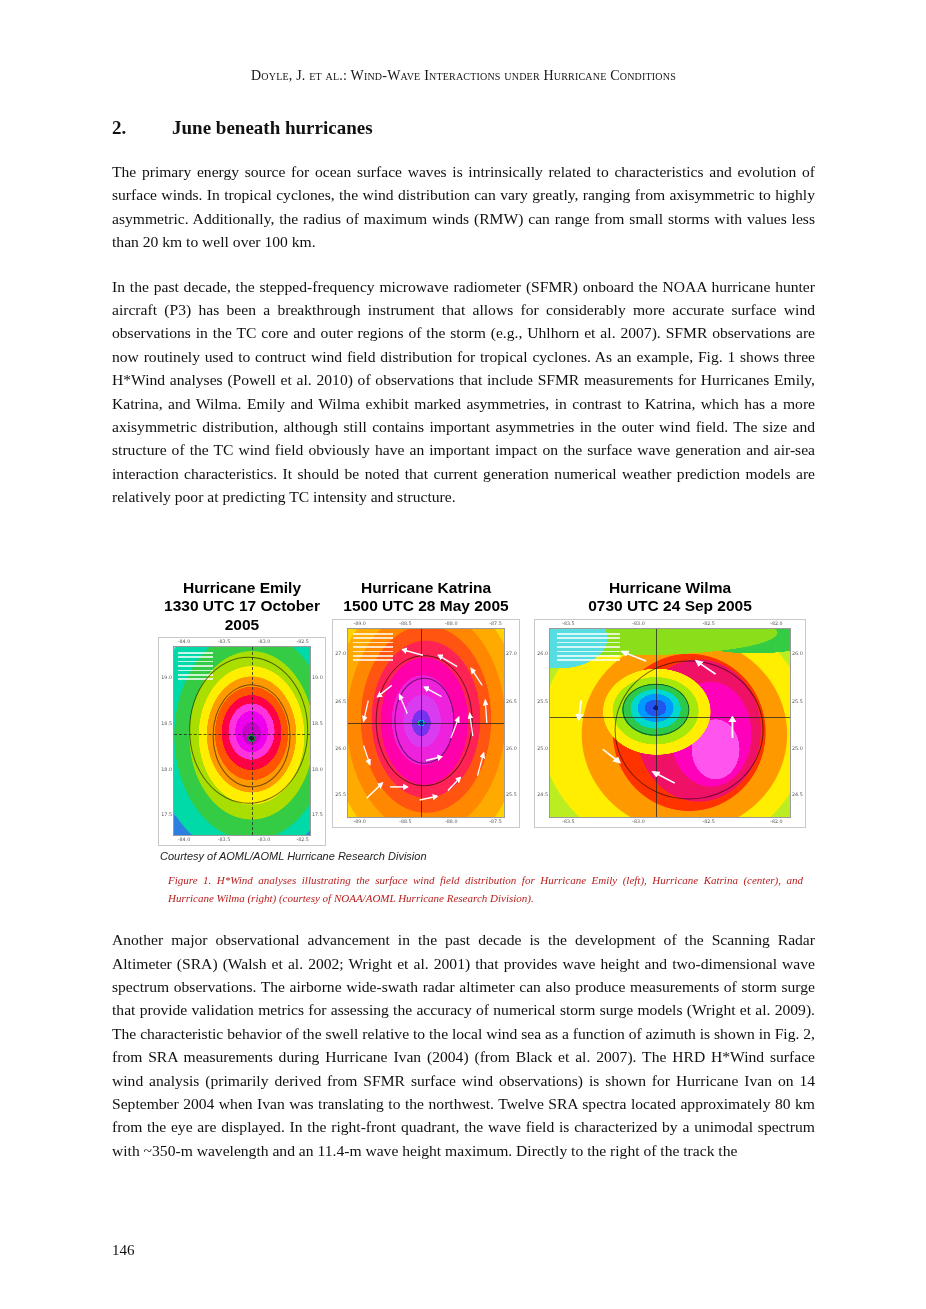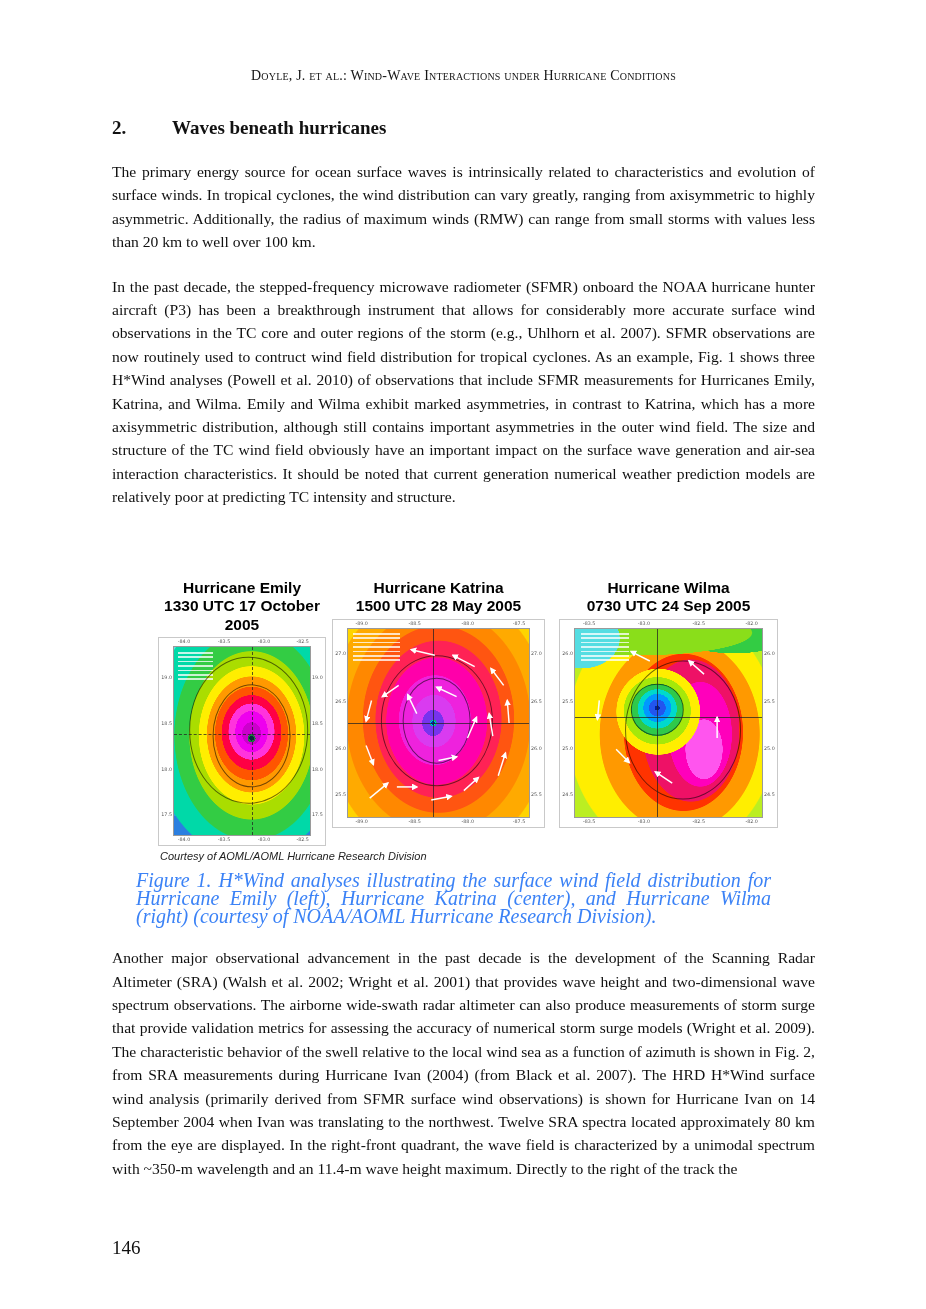--- a/index.html
+++ b/index.html
@@ -21,22 +21,22 @@
 
   p.body-par {
     margin-top:21px; font-size:15.6px; line-height:23.4px;
     text-align:justify; color:#101010;
   }
 
   figure.hwind { margin-top:70px; }
   .panels { display:flex; margin-left:46px; }
   .panel { display:flex; flex-direction:column; }
   .panel.emily   { width:168px; margin-right:6px; }
-  .panel.katrina { width:213px; margin-right:14px; }
-  .panel.wilma   { width:219px; }
+  .panel.katrina { width:188px; margin-right:14px; }
+  .panel.wilma   { width:272px; }
   .panel-title {
     font-family:"Liberation Sans", sans-serif; font-weight:600;
     font-size:15.5px; line-height:18.5px; text-align:center; color:#000;
   }
   .panel-card {
     margin-top:3px; height:209px; background:#fff; border:1px solid #c9c9c9;
     display:grid; grid-template-columns:14px 1fr 14px; grid-template-rows:8px 1fr 9px;
   }
   .tick-strip { position:relative; }
   .tick-strip.top    { grid-area:1/2/2/3; }
@@ -109,37 +109,37 @@
           transform:translate(-50%,-50%); }
   .ch-v { position:absolute; top:0; bottom:0; width:0; border-left:1px dashed rgba(35,35,35,.75); }
   .ch-h { position:absolute; left:0; right:0; height:0; border-top:1px dashed rgba(35,35,35,.75); }
   .stats { position:absolute; top:2.5%; left:3%; width:26%; height:15%; opacity:.85;
            background:repeating-linear-gradient(to bottom, rgba(255,255,255,.9) 0 1.6px, transparent 1.6px 4.4px); }
   svg.arrows { position:absolute; inset:0; width:100%; height:100%; }
 
   .courtesy { margin-left:48px; margin-top:4px;
     font-family:"Liberation Sans", sans-serif; font-style:italic; font-size:11px; color:#222; }
   figcaption.fig-caption {
-    margin-left:24px; margin-top:9px; width:635px;
-    font-style:italic; font-size:20px; line-height:18px; text-align:justify; color:#3b82f6; }
+    margin-left:56px; margin-top:9px; width:635px;
+    font-style:italic; font-size:11px; line-height:18px; text-align:justify; color:#b91c1c; }
 
   .footer { position:absolute; left:112px; right:111px; bottom:50px;
-    display:flex; justify-content:space-between; font-size:19px; color:#101010; }
+    display:flex; justify-content:space-between; font-size:15px; color:#101010; }
 </style>
 </head>
 <body>
 
 <div class="page">
   <div class="content">
 
     <div class="running-head">Doyle, J. et al.: Wind-Wave Interactions under Hurricane Conditions</div>
 
     <div class="section-heading">
       <span class="sec-num">2.</span>
-      <span class="sec-title">Waves beneath hurricanes</span>
+      <span class="sec-title">June beneath hurricanes</span>
     </div>
 
     <p class="body-par">The primary energy source for ocean surface waves is intrinsically related to characteristics and evolution of surface winds. In tropical cyclones, the wind distribution can vary greatly, ranging from axisymmetric to highly asymmetric. Additionally, the radius of maximum winds (RMW) can range from small storms with values less than 20 km to well over 100 km.</p>
     <p class="body-par">In the past decade, the stepped-frequency microwave radiometer (SFMR) onboard the NOAA hurricane hunter aircraft (P3) has been a breakthrough instrument that allows for considerably more accurate surface wind observations in the TC core and outer regions of the storm (e.g., Uhlhorn et al. 2007). SFMR observations are now routinely used to contruct wind field distribution for tropical cyclones. As an example, Fig. 1 shows three H*Wind analyses (Powell et al. 2010) of observations that include SFMR measurements for Hurricanes Emily, Katrina, and Wilma. Emily and Wilma exhibit marked asymmetries, in contrast to Katrina, which has a more axisymmetric distribution, although still contains important asymmetries in the outer wind field. The size and structure of the TC wind field obviously have an important impact on the surface wave generation and air-sea interaction characteristics. It should be noted that current generation numerical weather prediction models are relatively poor at predicting TC intensity and structure.</p>
 
     <figure class="hwind">
       <div class="panels">
 
         <div class="panel emily">
           <div class="panel-title">

